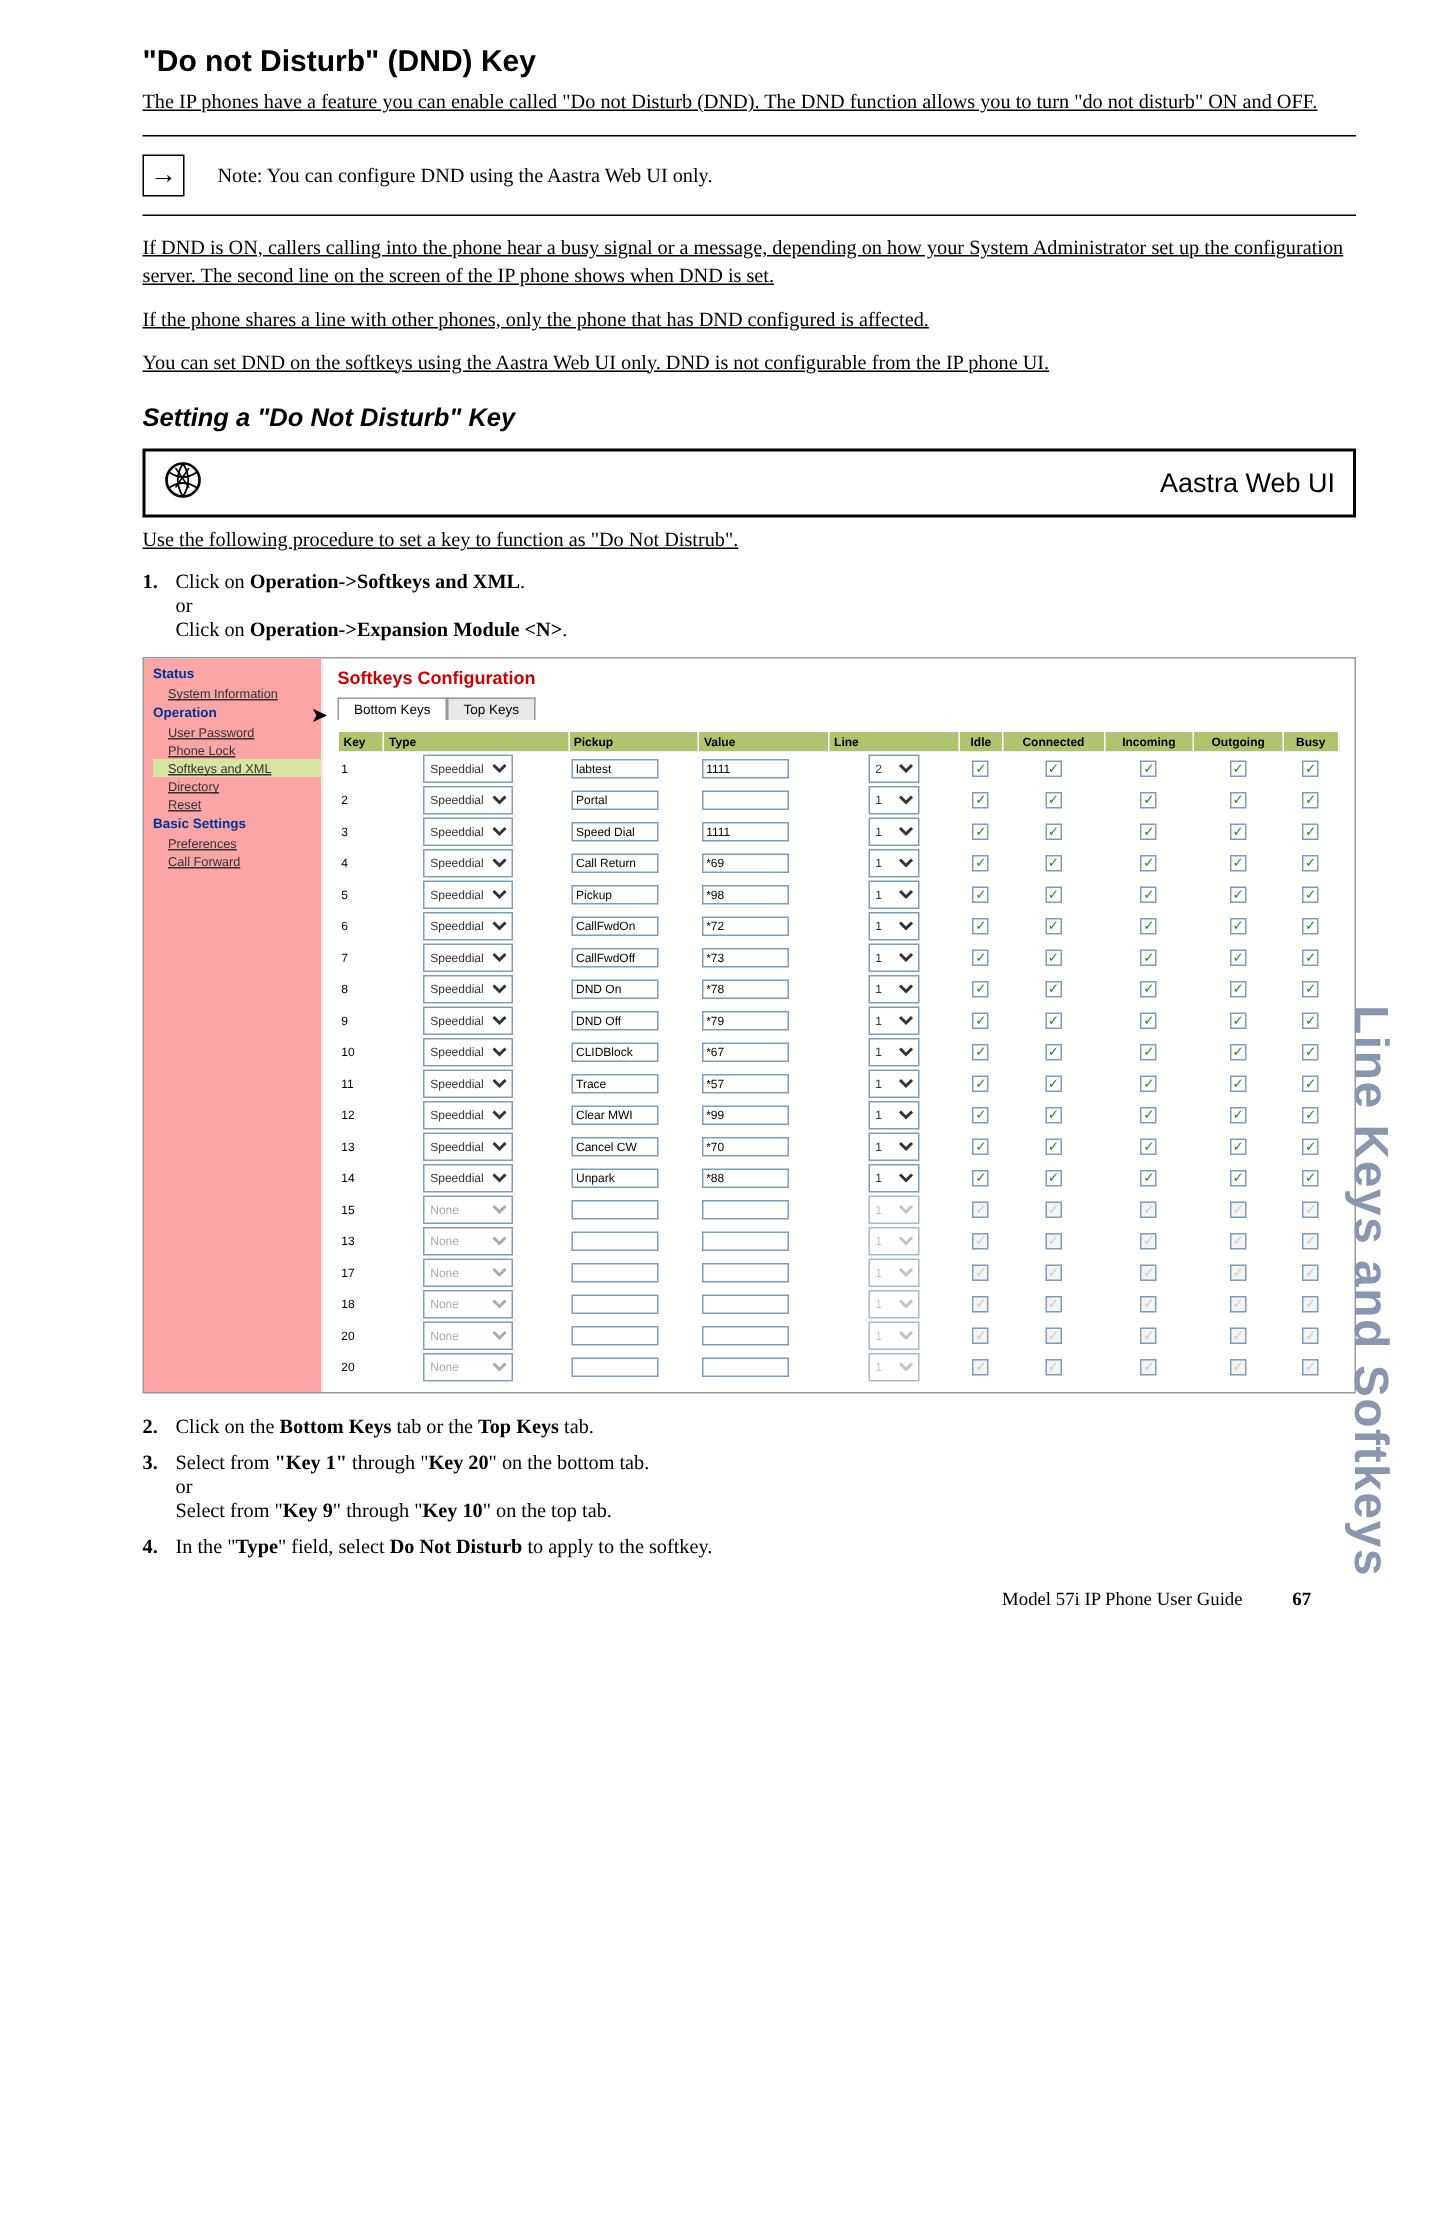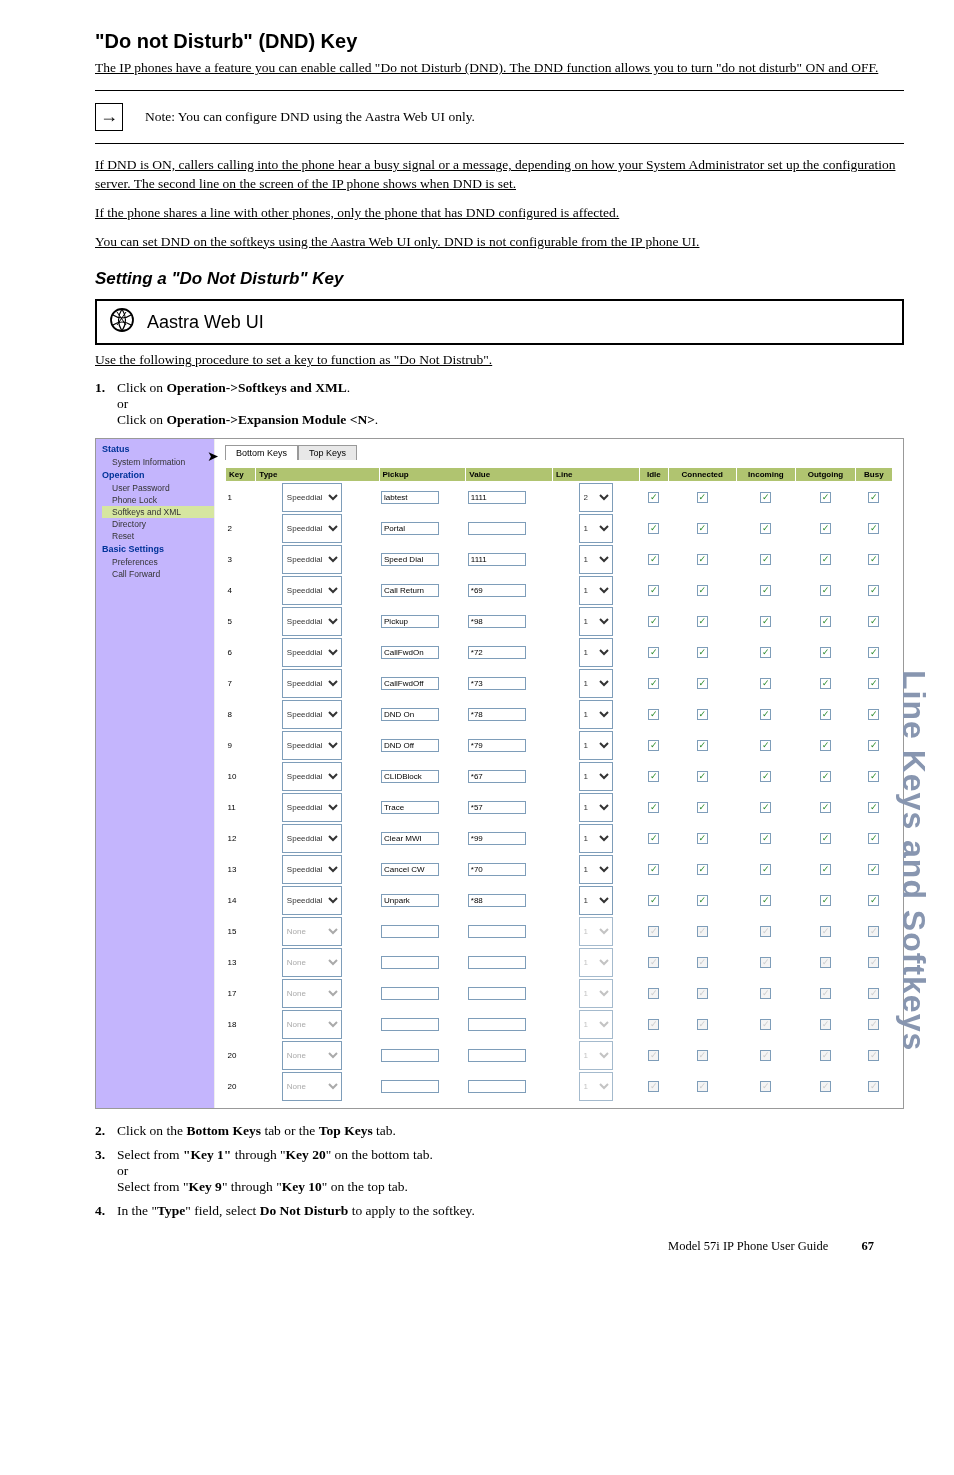--- a/index.html
+++ b/index.html
@@ -52,20 +52,21 @@
     font-size: 17px;
     margin: 18px 0 10px 0;
   }
   .ui-box {
     border: 2px solid #000;
     padding: 6px 12px;
     display: flex;
     align-items: center;
     gap: 12px;
     margin-bottom: 6px;
+    justify-content: space-between;
   }
   .globe-icon {
     display:inline-block;
   }
   .ui-box-title {
     font-family: Verdana, Arial, sans-serif;
     font-size: 18px;
   }
   ol.steps {
     list-style: none;
@@ -85,34 +86,35 @@
   .screenshot {
     border: 1px solid #999;
     margin: 8px 0 14px 0;
     font-family: 'Segoe UI', Tahoma, sans-serif;
     font-size: 9px;
     display: flex;
     background: #fff;
   }
   .ss-nav {
     width: 112px;
-    background: #c4b5fd;
+    background: #fca5a5;
     border-right: 1px solid #eee;
     padding: 3px 0 3px 6px;
   }
   .ss-nav .nav-h {
     color: #003399;
     font-weight: bold;
     font-size: 9px;
     padding: 2px 0;
   }
   .ss-nav .nav-item {
     color: #333;
     padding: 1px 0 1px 10px;
     font-size: 8.5px;
+    text-decoration: underline;
   }
   .ss-nav .nav-item.active {
     background: #d6e6a0;
   }
   .ss-main {
     flex: 1;
     padding: 6px 10px;
   }
   .ss-title {
     color: #cc0000;
@@ -161,21 +163,21 @@
     font-size: 8px;
   }
   .ss-table th.c { text-align: center; }
   .ss-table td {
     padding: 1px 2px;
     vertical-align: middle;
   }
   .ss-sel {
     border: 1px solid #7e9db9;
     font-size: 8px;
-    height: 29px;
+    height: 19px;
     box-sizing: border-box;
     width: 60px;
     background: #fff;
     color:#333;
     padding:0;
     margin-left:24px;
   }
   .ss-sel.line { width: 34px; }
   .ss-inp {
     border: 1px solid #7e9db9;
@@ -277,20 +279,21 @@
     <div class="nav-item">User Password</div>
     <div class="nav-item">Phone Lock</div>
     <div class="nav-item active">Softkeys and XML</div>
     <div class="nav-item">Directory</div>
     <div class="nav-item">Reset</div>
     <div class="nav-h">Basic Settings</div>
     <div class="nav-item">Preferences</div>
     <div class="nav-item">Call Forward</div>
   </div>
   <div class="ss-main">
+    <div class="ss-title">Softkeys Configuration</div>
     <div class="ss-tabs">
       <span class="ss-arrow">➤</span>
       <span class="ss-tab active">Bottom Keys</span><span class="ss-tab inactive">Top Keys</span>
     </div>
     <table class="ss-table">
       <thead>
           <tr id="ss-head-row">
             <th>Key</th>
             <th>Type</th>
             <th>Pickup</th>

